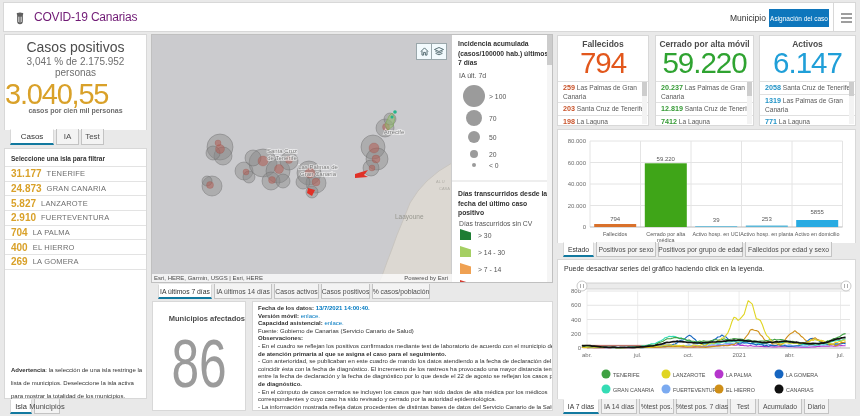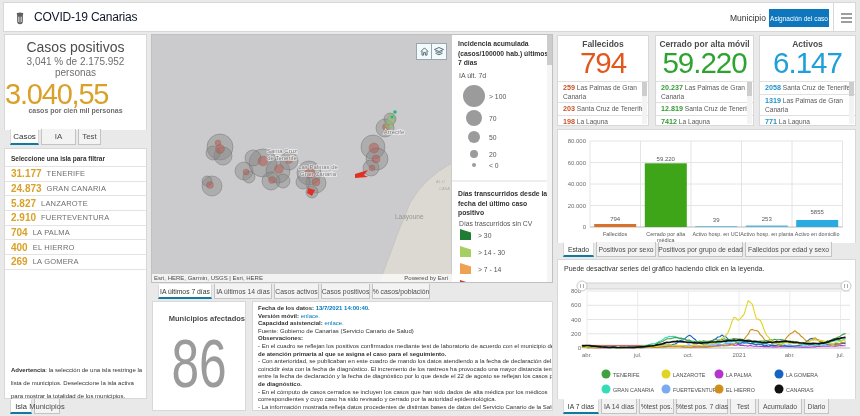--- a/index.html
+++ b/index.html
@@ -21,40 +21,40 @@
 </style>
 </head>
 <body>
 
 <div class="panel" style="left:3px;top:2px;width:853px;height:30px;">
   <svg style="position:absolute;left:11px;top:8px;" width="10" height="16" viewBox="0 0 15 23">
     <path d="M3.2 5.5 h8.6 v9 a4.3 5 0 0 1 -4.3 5 a4.3 5 0 0 1 -4.3 -5 z" fill="#5f5f5f"></path>
     <path d="M3.2 5.5 q-1.4-1.8 0-3.2 q1.6 1 2.4-.6 q1.3 1.2 1.9-.7 q.6 1.9 1.9.7 q.8 1.6 2.4.6 q1.4 1.4 0 3.2 z" fill="#5f5f5f"></path>
     <path d="M5.3 8 v8 M7.5 8 v9 M9.7 8 v8" stroke="#fff" stroke-width="0.9" fill="none"></path>
   </svg>
-  <div style="position:absolute;left:30px;top:7px;font-size:12px;color:#0f172a;letter-spacing:-.2px;">COVID-19 Canarias</div>
+  <div style="position:absolute;left:30px;top:7px;font-size:12px;color:#701a75;letter-spacing:-.2px;">COVID-19 Canarias</div>
   <div style="position:absolute;left:726px;top:10px;font-size:8.5px;color:#323232;">Municipio</div>
   <div style="position:absolute;left:765px;top:6px;width:60px;height:18px;background:#0e76bc;color:#fff;font-size:6.5px;white-space:nowrap;display:flex;align-items:center;justify-content:center;">Asignación del caso</div>
   <div style="position:absolute;left:829px;top:0;width:1px;height:28px;background:#d8d8d8;"></div>
   <div style="position:absolute;left:837px;top:10px;width:11px;">
     <div style="height:1.5px;background:#9e9e9e;margin-bottom:2.5px;"></div>
     <div style="height:1.5px;background:#9e9e9e;margin-bottom:2.5px;"></div>
     <div style="height:1.5px;background:#9e9e9e;"></div>
   </div>
 </div>
 
 <div class="panel" style="left:4px;top:34px;width:143px;height:96px;border-bottom:none;">
   <div style="text-align:center;font-size:14px;color:#4c4c4c;margin-top:4px;">Casos positivos</div>
   <div style="text-align:center;font-size:10px;color:#6e6e6e;margin-top:1px;">3,041 % de 2.175.952 personas</div>
   <div style="font-size:29px;color:#d9a129;margin-top:4px;line-height:24px;letter-spacing:-1.2px;">3.040,55</div>
   <div style="text-align:center;font-size:7px;color:#6e6e6e;font-weight:bold;margin-top:1px;">casos por cien mil personas</div>
 </div>
 <div class="tabs" style="left:4px;top:129px;height:16px;font-size:8px;">
-  <div class="tab act" style="width:29px;margin-left:6px;">Casos</div>
-  <div class="tab" style="width:35px;margin-left:2px;">IA</div>
+  <div class="tab act" style="width:44px;margin-left:6px;">Casos</div>
+  <div class="tab" style="width:23px;margin-left:2px;">IA</div>
   <div class="tab" style="width:23px;margin-left:2px;">Test</div>
 </div>
 
 <div class="panel" style="left:4px;top:148px;width:143px;height:251px;">
   <div style="font-size:6.5px;font-weight:bold;color:#323232;margin:6px 0 4px 6px;">Seleccione una isla para filtrar</div>
   <div style="border-top:1px solid #e3e3e3;">
     <div class="row">
         <span class="rn">31.177</span>
         <span class="rl">TENERIFE</span>
       </div>

